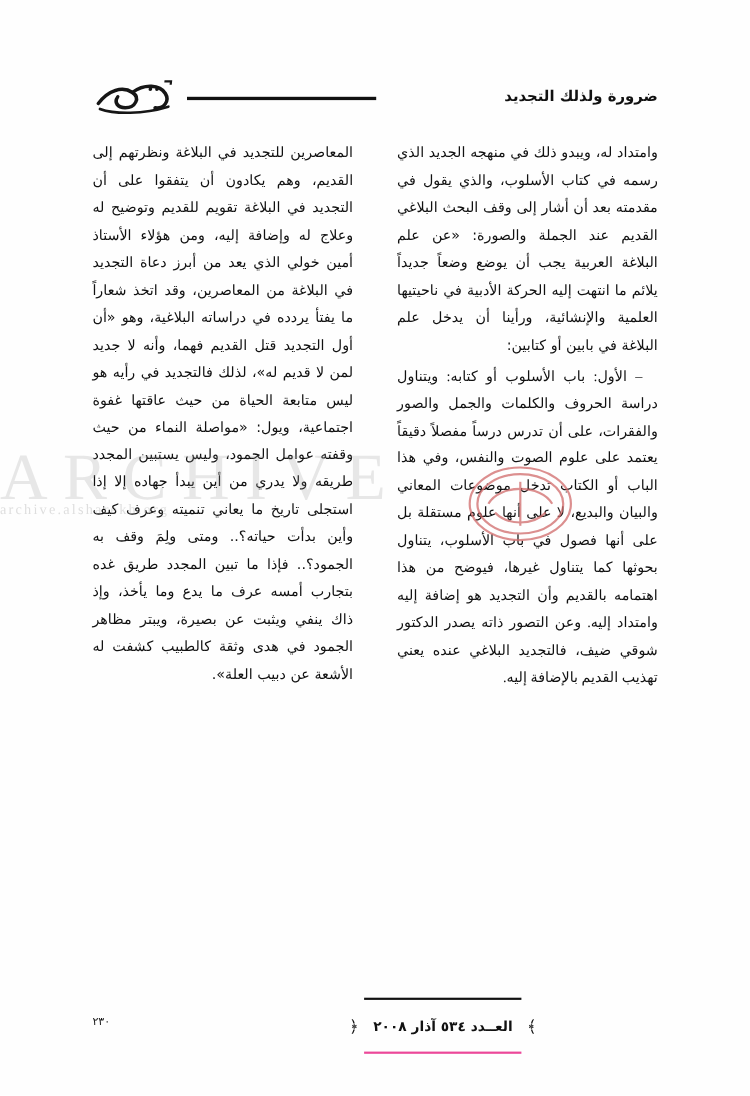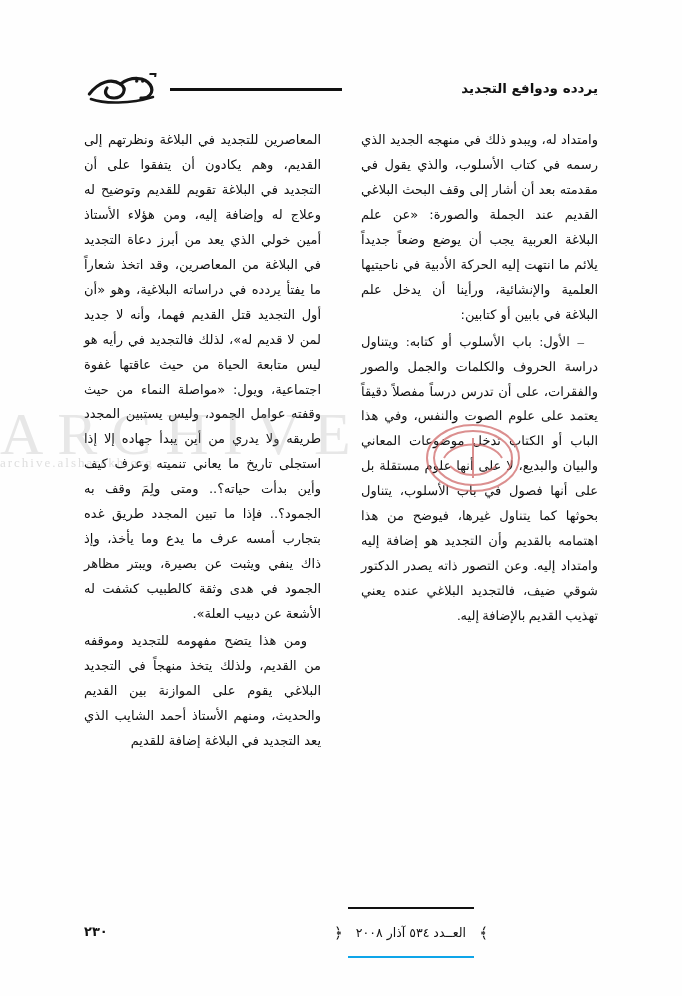--- a/index.html
+++ b/index.html
@@ -131,31 +131,31 @@
     top: 0;
   }
   .issue-wrap .brk {
     font-size: 15px;
     vertical-align: -1px;
   }
   .page-number {
     position: absolute;
     left: 0;
     top: 2px;
-    font-size: 13px;
-    font-weight: bold;
+    font-size: 10px;
+    font-weight: normal;
   }
 </style>
 </head>
 <body>
 
 <div class="page">
 
   <div class="header">
-    <div class="header-title">يردده ودوافع التجديد</div>
+    <div class="header-title">ضرورة ولذلك التجديد</div>
     <div class="header-rule"></div>
     <div class="header-logo">
       <svg width="78" height="40" viewBox="0 0 78 40">
         <g fill="#161616">
           <path d="M6 26 C14 14, 26 10, 36 16 C44 21, 40 30, 31 30 C24 30, 20 25, 23 20" fill="none" stroke="#161616" stroke-width="3.2" stroke-linecap="round"></path>
           <path d="M36 16 C46 8, 60 9, 66 17 C71 24, 66 31, 58 30" fill="none" stroke="#161616" stroke-width="3.2" stroke-linecap="round"></path>
           <path d="M8 31 C22 36, 48 36, 70 29" fill="none" stroke="#161616" stroke-width="2.4" stroke-linecap="round"></path>
           <circle cx="52" cy="13" r="1.7"></circle>
           <circle cx="58" cy="13" r="1.7"></circle>
           <path d="M64 6 L70 6 L70 9" fill="none" stroke="#161616" stroke-width="2"></path>
@@ -175,30 +175,29 @@
       <ellipse cx="59" cy="40" rx="39" ry="27"></ellipse>
       <path d="M30 40 C40 22, 78 22, 88 40"></path>
       <path d="M36 48 C48 60, 70 60, 82 48"></path>
       <path d="M59 20 L59 60"></path>
     </g>
   </svg>
 
   <div class="columns">
     <div class="col">
       <p>المعاصرين للتجديد في البلاغة ونظرتهم إلى القديم، وهم يكادون أن يتفقوا على أن التجديد في البلاغة تقويم للقديم وتوضيح له وعلاج له وإضافة إليه، ومن هؤلاء الأستاذ أمين خولي الذي يعد من أبرز دعاة التجديد في البلاغة من المعاصرين، وقد اتخذ شعاراً ما يفتأ يردده في دراساته البلاغية، وهو «أن أول التجديد قتل القديم فهما، وأنه لا جديد لمن لا قديم له»، لذلك فالتجديد في رأيه هو ليس متابعة الحياة من حيث عاقتها غفوة اجتماعية، ويول: «مواصلة النماء من حيث وقفته عوامل الجمود، وليس يستبين المجدد طريقه ولا يدري من أين يبدأ جهاده إلا إذا استجلى تاريخ ما يعاني تنميته وعرف كيف وأين بدأت حياته؟.. ومتى ولِمَ وقف به الجمود؟.. فإذا ما تبين المجدد طريق غده بتجارب أمسه عرف ما يدع وما يأخذ، وإذ ذاك ينفي ويثبت عن بصيرة، ويبتر مظاهر الجمود في هدى وثقة كالطبيب كشفت له الأشعة عن دبيب العلة».</p>
-      <p class="indent">ومن هذا يتضح مفهومه للتجديد وموقفه من القديم، ولذلك يتخذ منهجاً في التجديد البلاغي يقوم على الموازنة بين القديم والحديث، ومنهم الأستاذ أحمد الشايب الذي يعد التجديد في البلاغة إضافة للقديم</p>
     </div>
     <div class="col">
       <p>وامتداد له، ويبدو ذلك في منهجه الجديد الذي رسمه في كتاب الأسلوب، والذي يقول في مقدمته بعد أن أشار إلى وقف البحث البلاغي القديم عند الجملة والصورة: «عن علم البلاغة العربية يجب أن يوضع وضعاً جديداً يلائم ما انتهت إليه الحركة الأدبية في ناحيتيها العلمية والإنشائية، ورأينا أن يدخل علم البلاغة في بابين أو كتابين:</p>
       <p class="dash">– الأول: باب الأسلوب أو كتابه: ويتناول دراسة الحروف والكلمات والجمل والصور والفقرات، على أن تدرس درساً مفصلاً دقيقاً يعتمد على علوم الصوت والنفس، وفي هذا الباب أو الكتاب تدخل موضوعات المعاني والبيان والبديع، لا على أنها علوم مستقلة بل على أنها فصول في باب الأسلوب، يتناول بحوثها كما يتناول غيرها، فيوضح من هذا اهتمامه بالقديم وأن التجديد هو إضافة إليه وامتداد إليه. وعن التصور ذاته يصدر الدكتور شوقي ضيف، فالتجديد البلاغي عنده يعني تهذيب القديم بالإضافة إليه.</p>
     </div>
   </div>
 
   <div class="footer">
     <div class="issue-wrap">
       <span class="brk">﴾</span>
-      <span style="border-top:2px solid #111;border-bottom:2px solid #0ea5e9;padding:16px 8px;font-size:12.5px;font-weight:normal;">العــدد ٥٣٤ آذار ٢٠٠٨</span>
+      <span style="border-top:2px solid #111;border-bottom:2px solid #ec4899;padding:16px 8px;font-size:12.5px;font-weight:bold;">العــدد ٥٣٤ آذار ٢٠٠٨</span>
       <span class="brk">﴿</span>
     </div>
     <div class="page-number">٢٣٠</div>
   </div>
 
 </div>
 
 </body></html>

